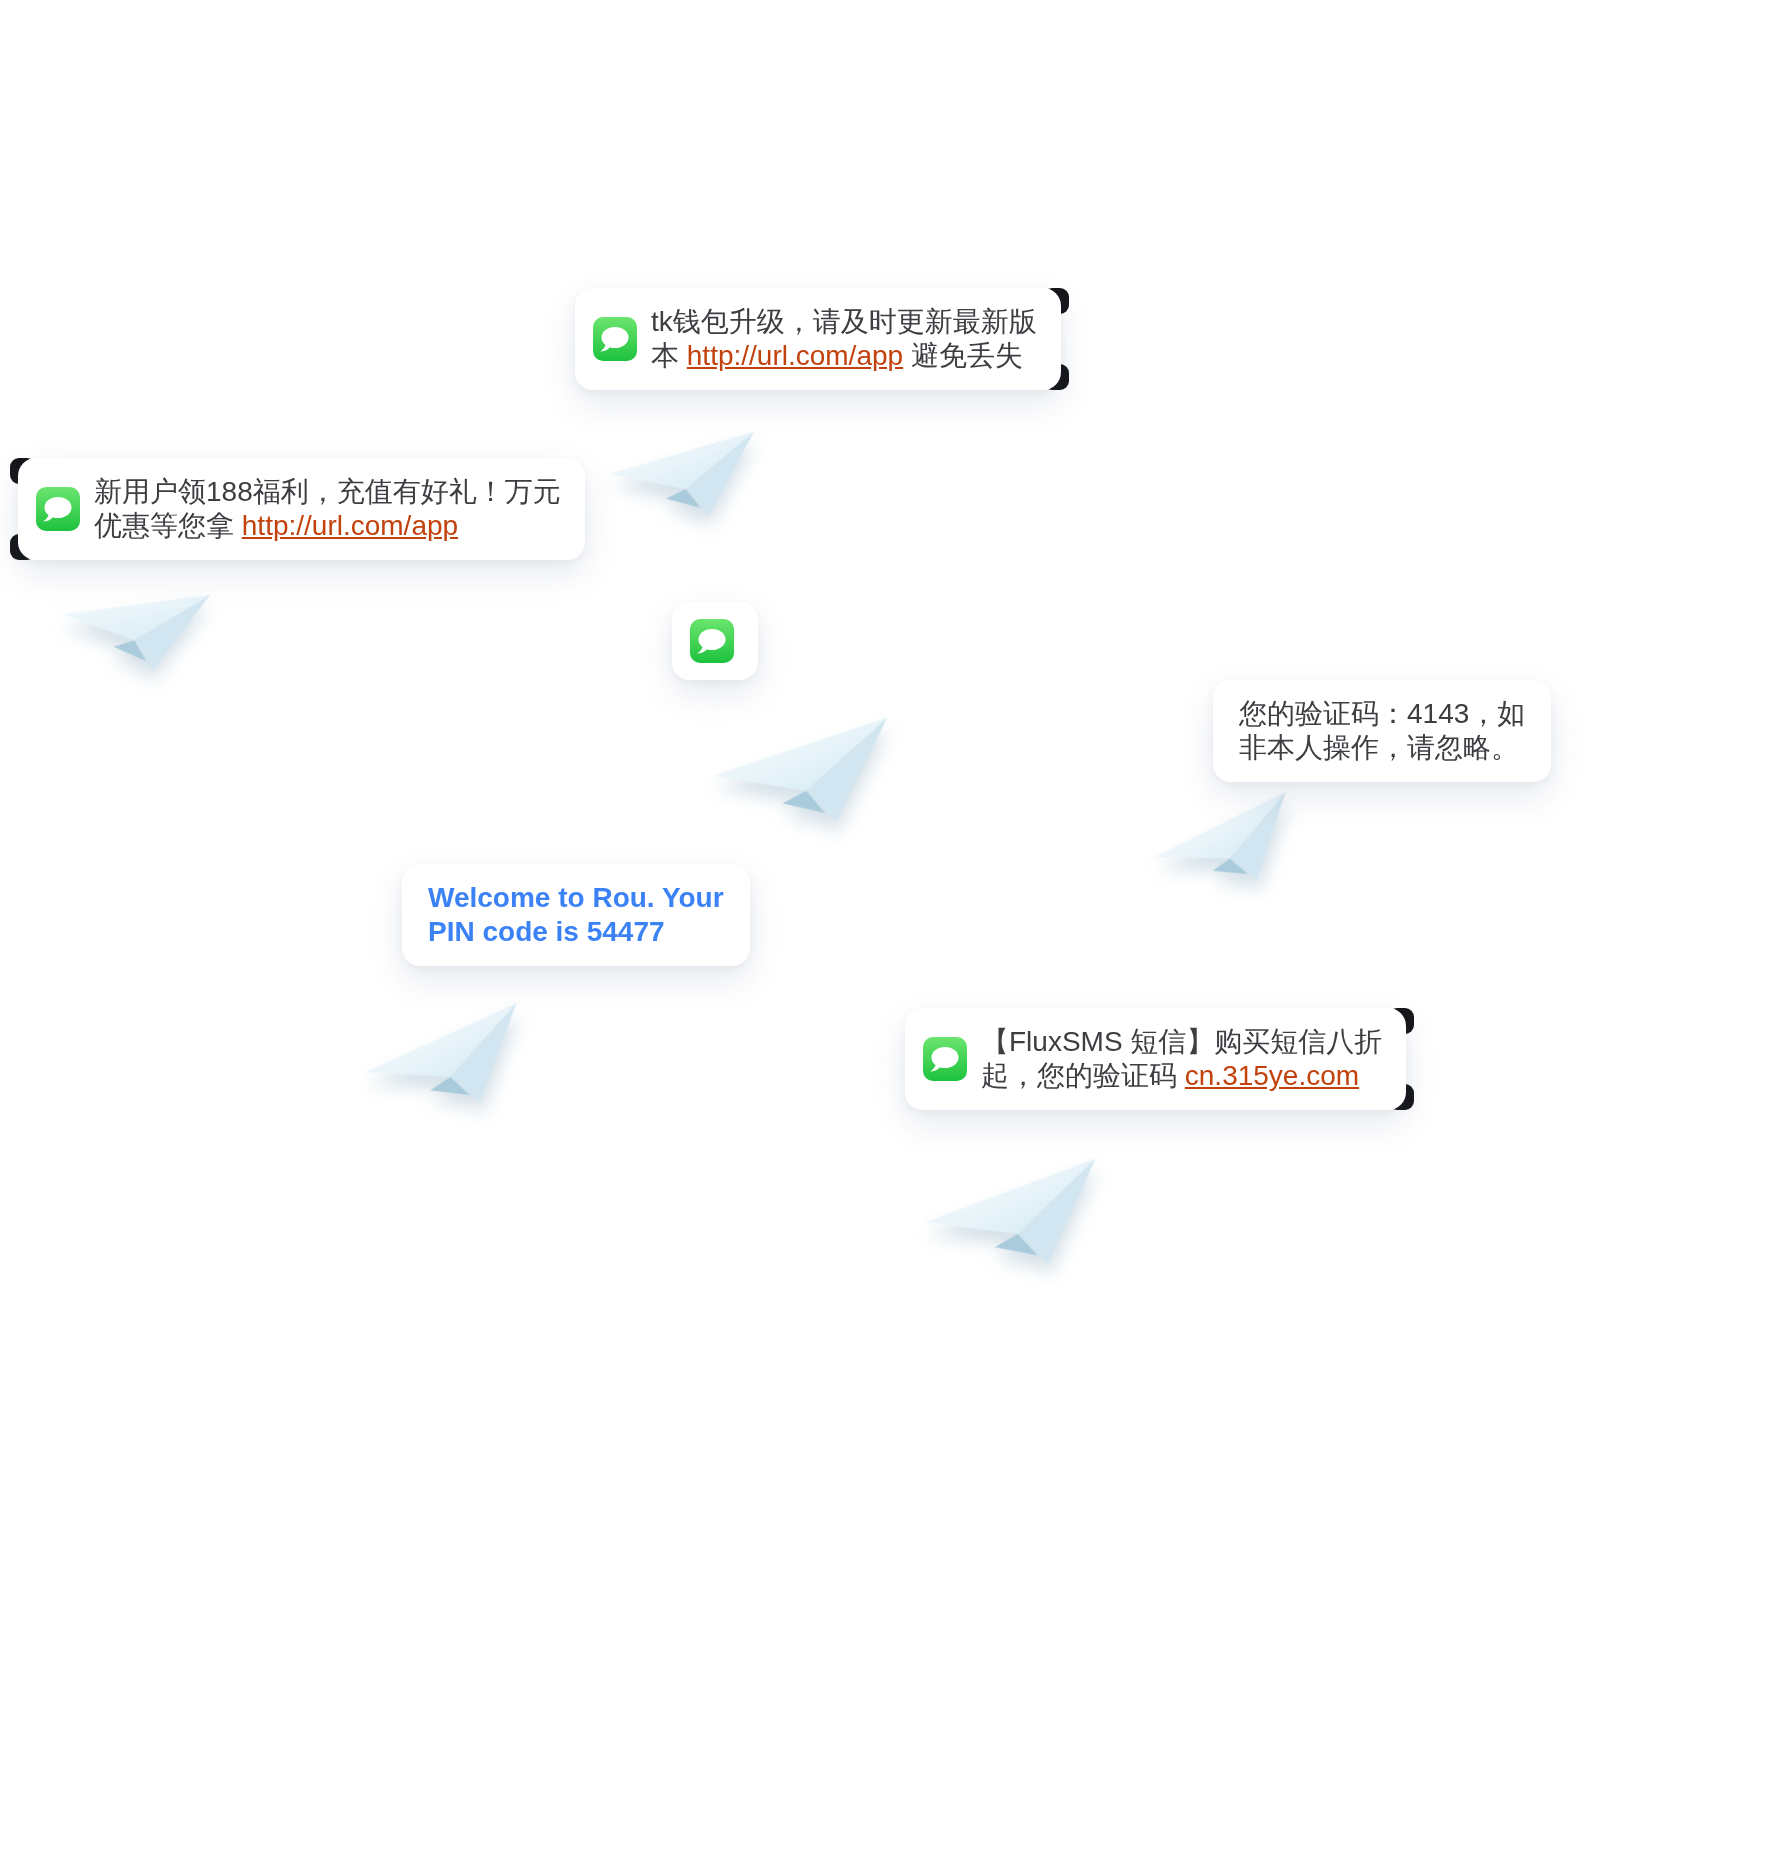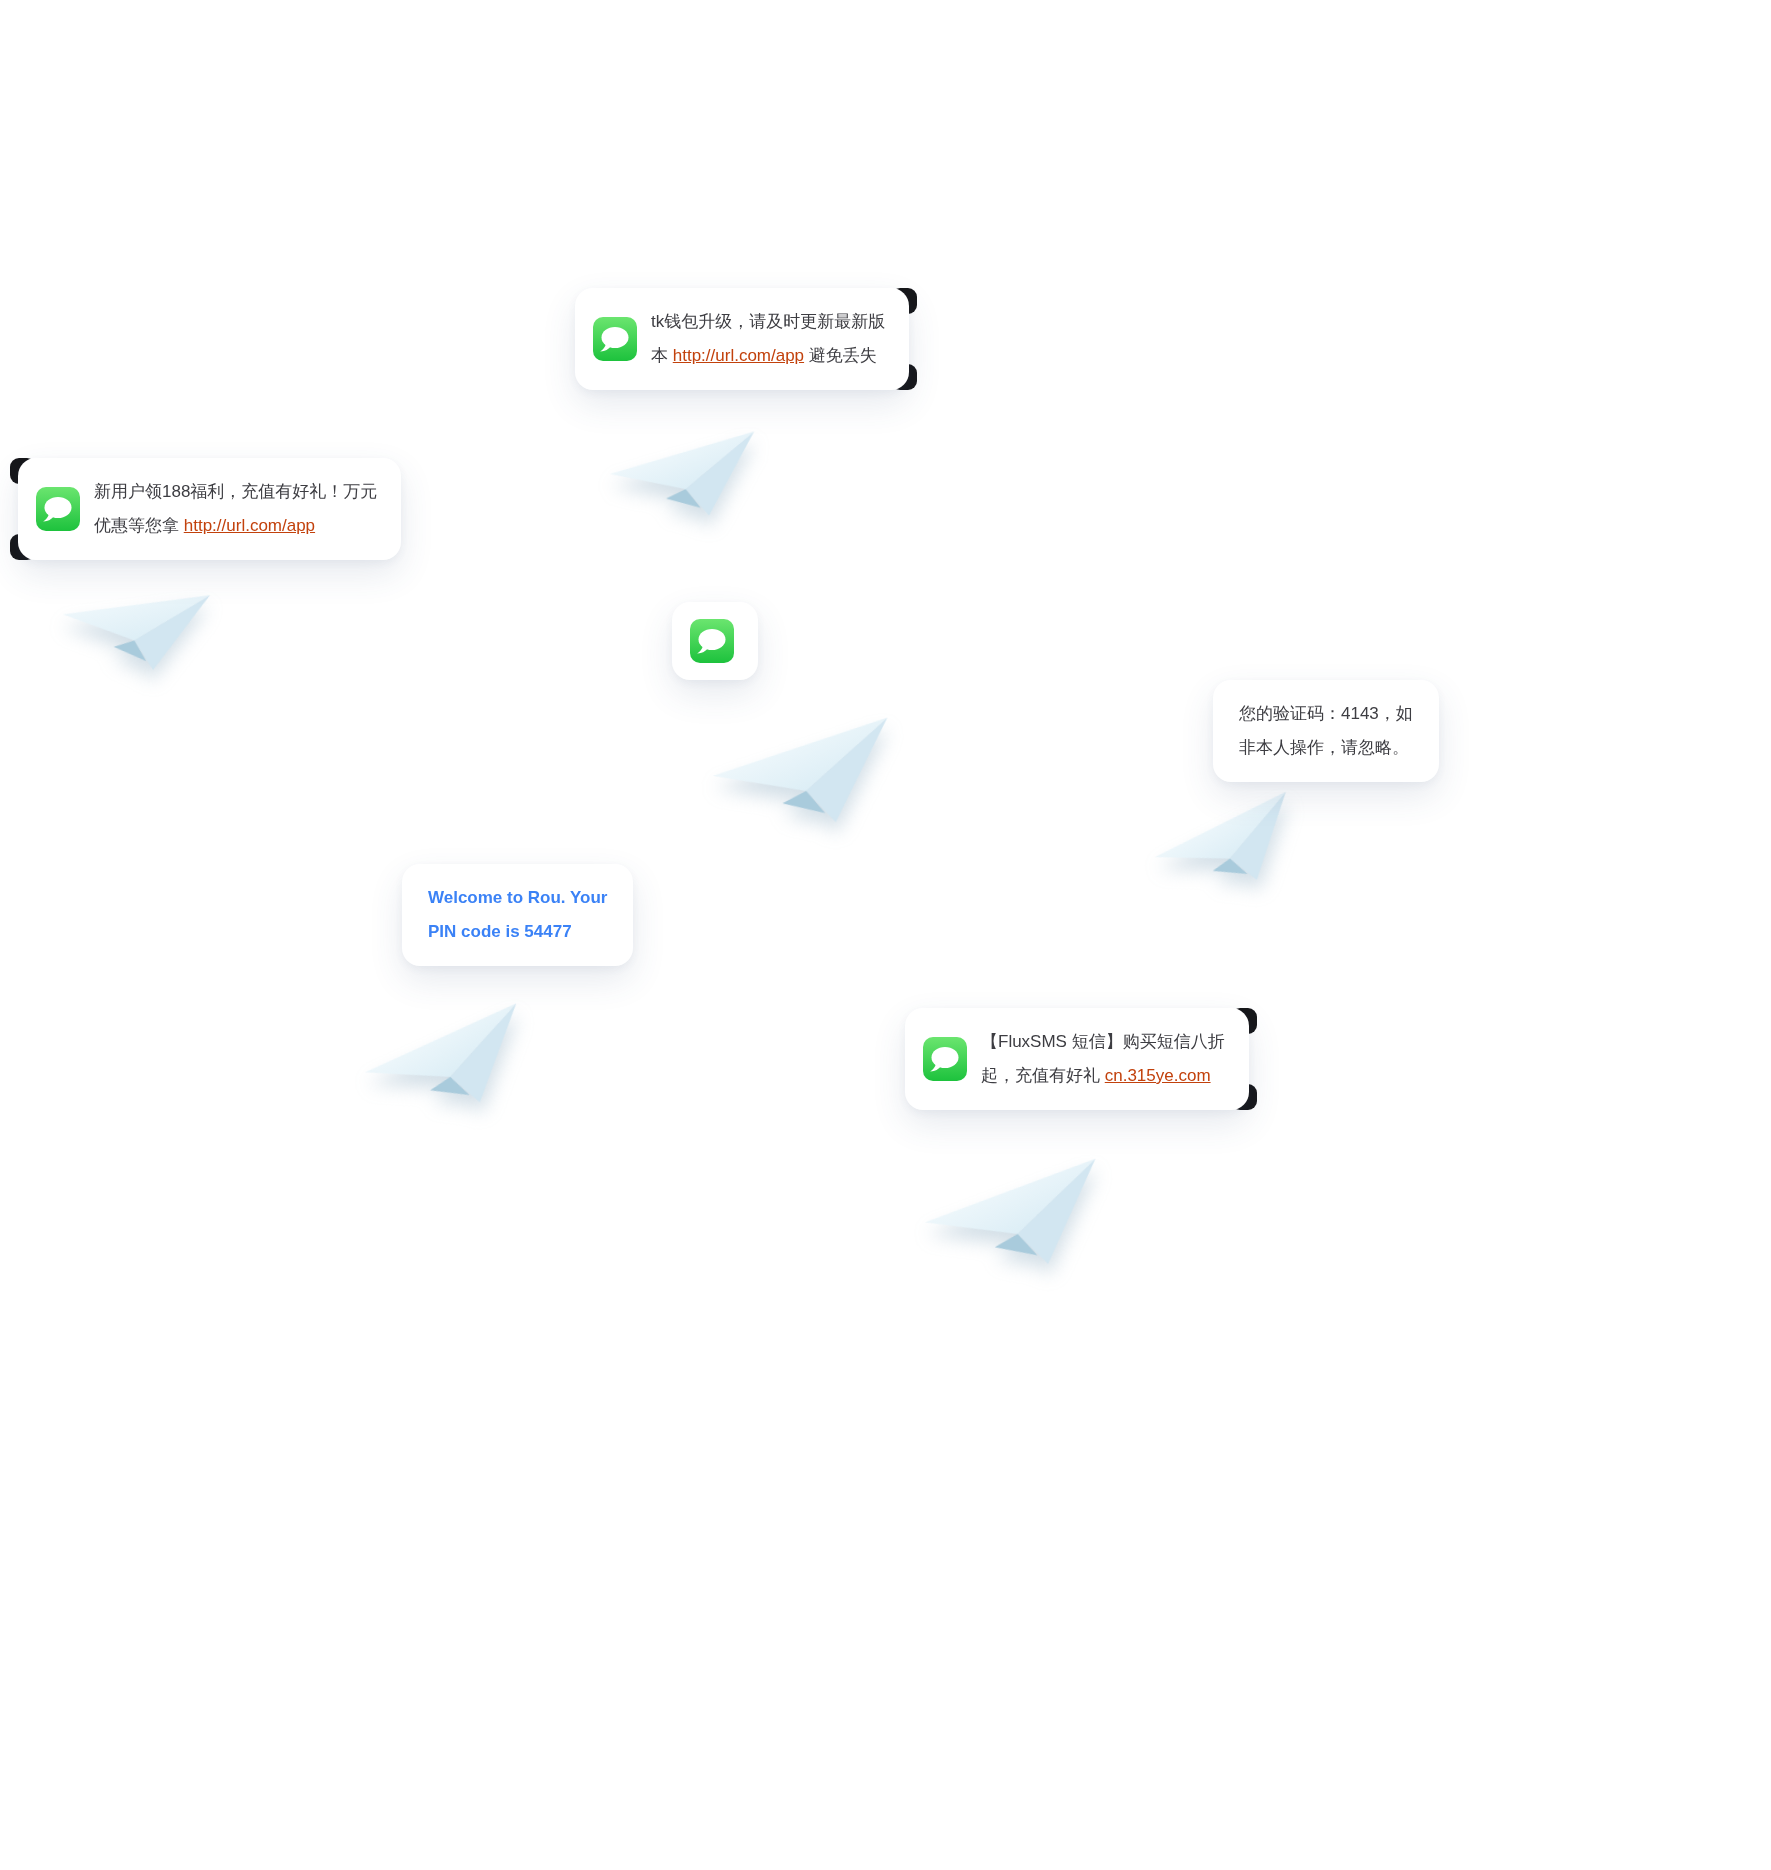--- a/index.html
+++ b/index.html
@@ -39,21 +39,21 @@
     box-shadow: 0 14px 34px rgba(60,85,120,.12), 0 3px 8px rgba(60,85,120,.06);
     width: max-content;
   }
   .bubble.no-icon { padding: 17px 26px; }
 
   .chat-icon { width: 44px; height: 44px; flex: 0 0 44px; }
   .chat-icon svg { display: block; width: 44px; height: 44px; }
 
   .msg-text {
     margin: 0;
-    font-size: 17px;
+    font-size: 28px;
     line-height: 34px;
     color: #3d3d42;
     white-space: pre;
   }
   .msg-text .msg-link {
     color: #c2410c;
     text-decoration: underline;
     cursor: pointer;
   }
   .msg-link:empty { display: none; }
@@ -149,21 +149,21 @@
 <div class="msg" style="left:905px; top:1008px;">
   <span class="accent acc-tr"></span>
   <span class="accent acc-br"></span>
   <div class="bubble">
     <span class="chat-icon">
         <svg viewBox="0 0 44 44">
           <use href="#sym-chat"></use>
         </svg>
       </span>
     <p class="msg-text"><span>【FluxSMS 短信】购买短信八折
-起，充值有好礼 </span><a class="msg-link">cn.315ye.com</a><span></span></p>
+起，您的验证码 </span><a class="msg-link">cn.315ye.com</a><span></span></p>
   </div>
 </div>
 
 <div class="plane" style="left:606px; top:426px; width:152px; transform:rotate(-2deg);">
   <svg viewBox="0 0 190 122">
       <use href="#sym-plane"></use>
     </svg>
 </div>
 <div class="plane" style="left:58px; top:578px; width:150px; transform:rotate(7deg);">
   <svg viewBox="0 0 190 122">

